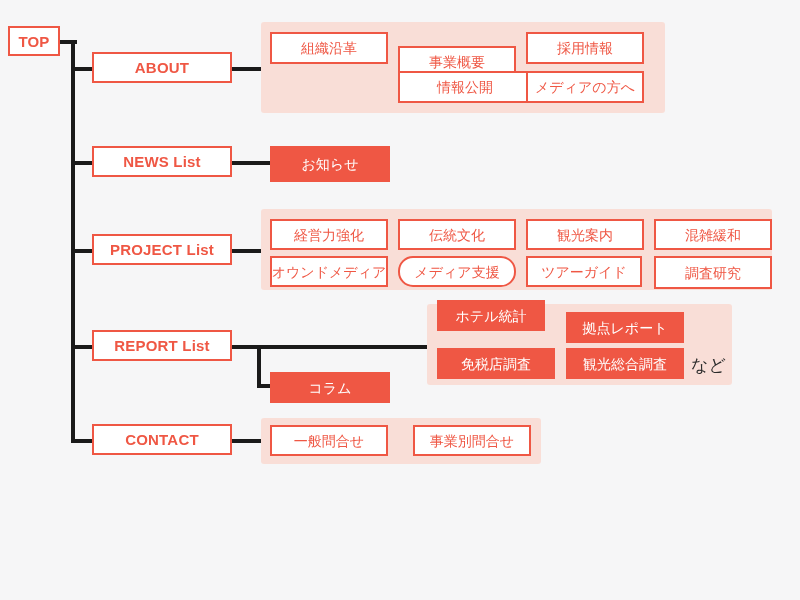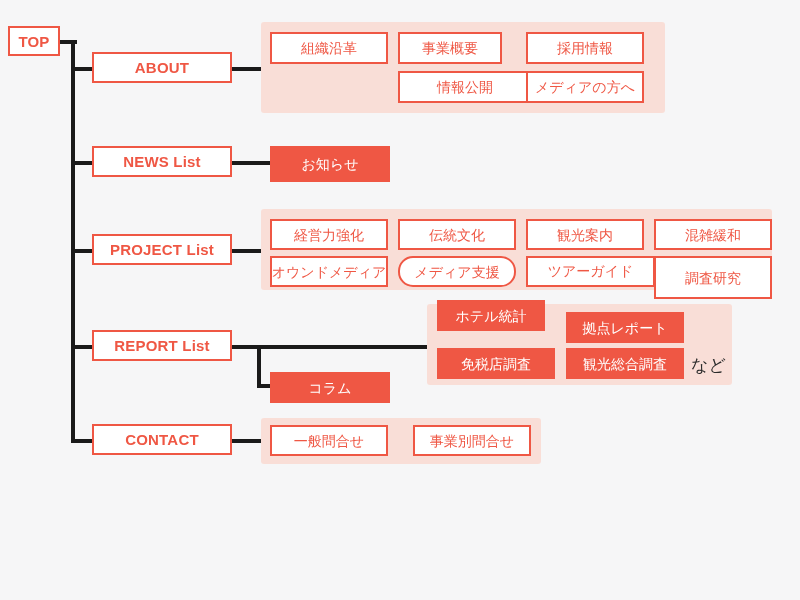--- a/index.html
+++ b/index.html
@@ -127,21 +127,21 @@
     <span>REPORT List</span>
   </div>
 
   <div class="node node-outline node-nav" style="left:92px; top:424px; width:140px; height:31px;">
     <span>CONTACT</span>
   </div>
 
   <div class="node node-outline node-leaf" style="left:270px; top:32px; width:118px; height:32px;">
     <span>組織沿革</span>
   </div>
-  <div class="node node-outline node-leaf" style="left:398px; top:32px; width:104px; height:32px;">
+  <div class="node node-outline node-leaf" style="left:398px; top:46px; width:118px; height:32px;">
     <span>事業概要</span>
   </div>
   <div class="node node-outline node-leaf" style="left:526px; top:32px; width:118px; height:32px;">
     <span>採用情報</span>
   </div>
   <div class="node node-outline node-leaf" style="left:398px; top:71px; width:134px; height:32px;">
     <span>情報公開</span>
   </div>
   <div class="node node-outline node-leaf" style="left:526px; top:71px; width:118px; height:32px;">
     <span>メディアの方へ</span>
@@ -162,24 +162,24 @@
   </div>
   <div class="node node-outline node-leaf" style="left:654px; top:219px; width:118px; height:31px;text-align:right;">
     <span>混雑緩和</span>
   </div>
   <div class="node node-outline node-leaf" style="left:270px; top:256px; width:118px; height:31px;">
     <span>オウンドメディア</span>
   </div>
   <div class="node node-outline node-leaf" style="left:398px; top:256px; width:118px; height:31px;border-radius:15px;">
     <span>メディア支援</span>
   </div>
-  <div class="node node-outline node-leaf" style="left:526px; top:256px; width:129px; height:31px;font-family:Liberation Serif, serif;">
+  <div class="node node-outline node-leaf" style="left:526px; top:256px; width:116px; height:31px;">
     <span>ツアーガイド</span>
   </div>
-  <div class="node node-outline node-leaf" style="left:654px; top:256px; width:118px; height:43px;">
+  <div class="node node-outline node-leaf" style="left:654px; top:256px; width:118px; height:33px;">
     <span>調査研究</span>
   </div>
 
   <div class="node node-filled node-leaf" style="left:437px; top:300px; width:108px; height:31px;">
     <span>ホテル統計</span>
   </div>
   <div class="node node-filled node-leaf" style="left:566px; top:312px; width:118px; height:31px;">
     <span>拠点レポート</span>
   </div>
   <div class="node node-filled node-leaf" style="left:437px; top:348px; width:118px; height:31px;">

